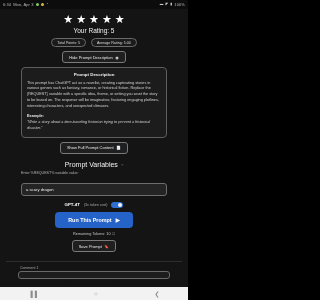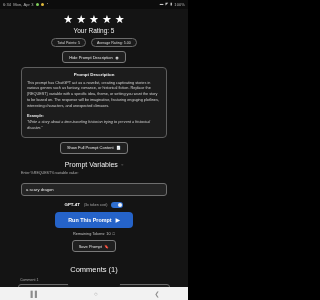--- a/index.html
+++ b/index.html
@@ -365,21 +365,20 @@
       <span>□</span>
     </div>
 
     <div class="btn-outline">
       <span>Save Prompt</span>
       <span>🔖</span>
     </div>
 
     <div class="divider"></div>
 
-    <div class="comments-title">Comments (1)</div>
 
     <div class="comment-wrap">
       <div class="comment-index">Comment 1</div>
       <div class="comment-card">
         
         
       </div>
 
     </div>
 

